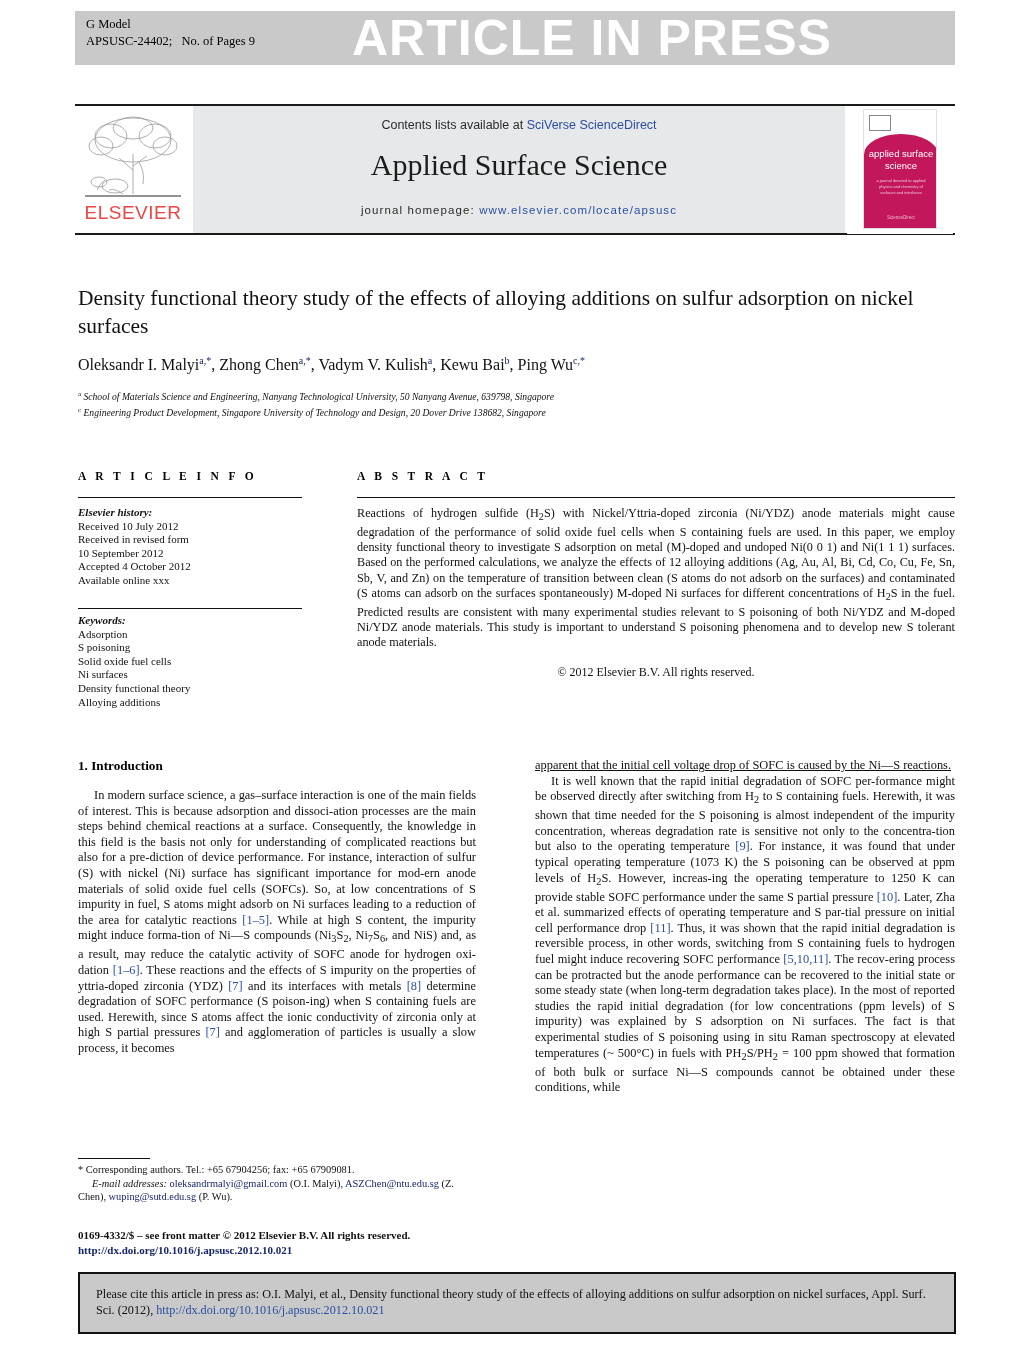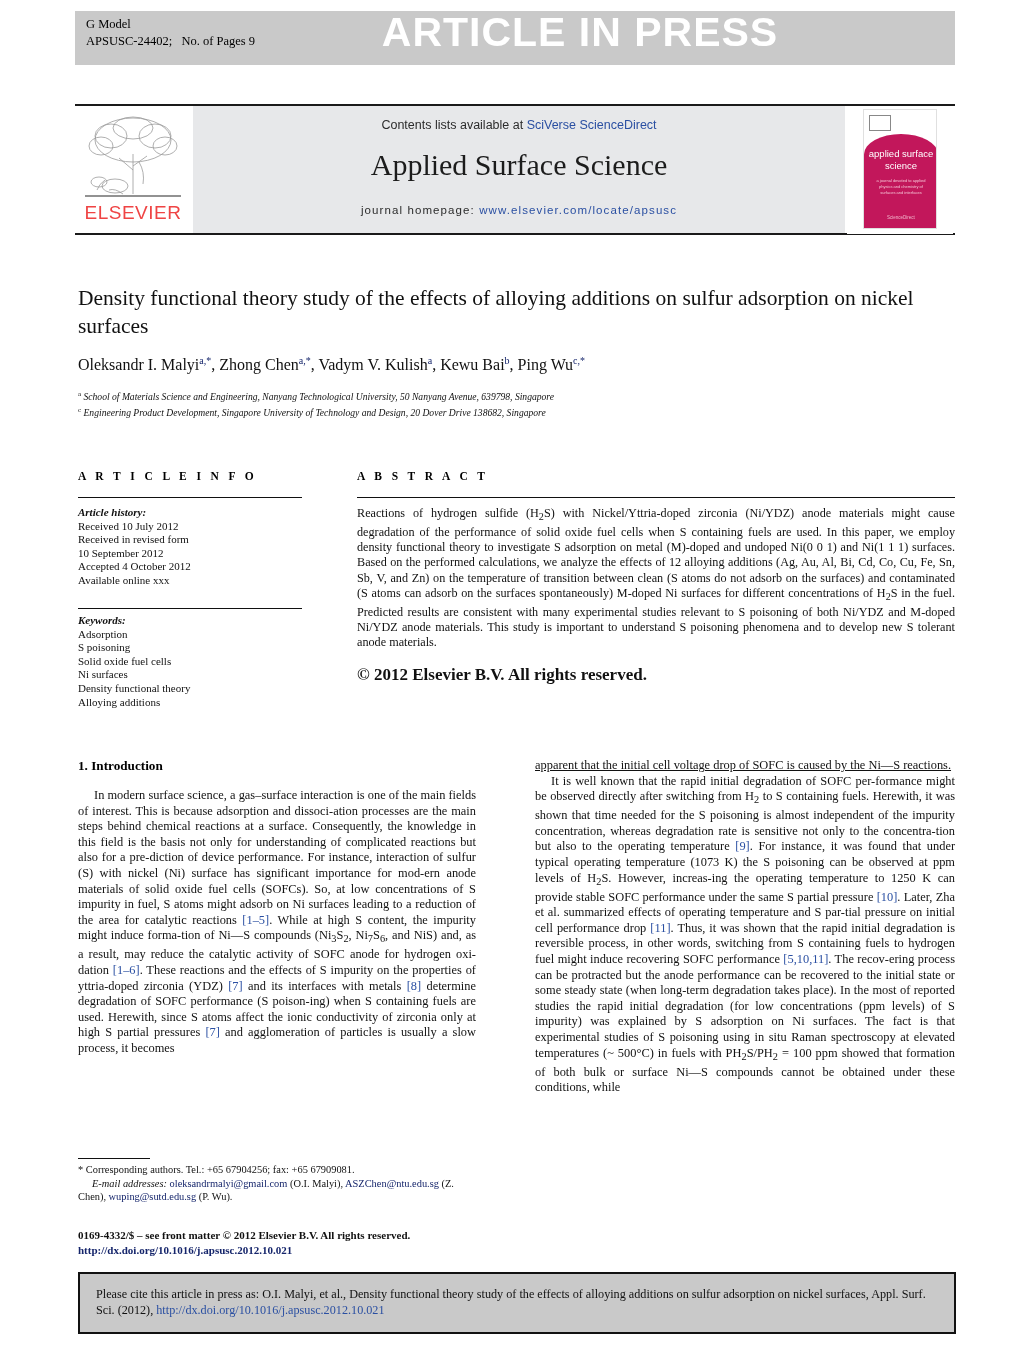--- a/index.html
+++ b/index.html
@@ -26,26 +26,26 @@
     position: absolute;
     left: 86px; top: 16px;
     font-family: "Liberation Serif", serif;
     font-size: 12.5px;
     line-height: 17px;
     color: #000;
   }
   .gmodel div { white-space: pre; }
   .aip {
     position: absolute;
-    left: 300px; top: 9px;
+    left: 312px; top: 9px;
     width: 560px;
     text-align: center;
     font-family: "Liberation Sans", sans-serif;
     font-weight: bold;
-    font-size: 41px;
+    font-size: 50px;
     letter-spacing: 1px;
     color: #ffffff;
   }
   .journal-line {
     position: absolute;
     left: 0; top: 70px;
     width: 1020px;
     text-align: center;
     font-family: "Liberation Serif", serif;
     font-weight: bold;
@@ -254,24 +254,24 @@
     font-family: "Liberation Serif", serif;
     font-size: 12.2px;
     line-height: 15.3px;
     text-align: justify;
     color: #111;
   }
   .copyright {
     position: absolute;
     left: 357px; top: 665px;
     width: 598px;
-    text-align: left;
-    font-family: "Liberation Serif", serif;
-    font-weight: bold;
-    font-size: 17px;
+    text-align: center;
+    font-family: "Liberation Serif", serif;
+    font-weight: normal;
+    font-size: 12px;
     color: #111;
   }
 
   
   .col-left {
     position: absolute;
     left: 78px; top: 758px;
     width: 398px;
   }
   .col-right {
@@ -407,21 +407,21 @@
   <div class="title">Density functional theory study of the effects of alloying additions on sulfur adsorption on nickel surfaces</div>
   <div class="authors">Oleksandr I. Malyi<sup>a,*</sup>, Zhong Chen<sup>a,*</sup>, Vadym V. Kulish<sup>a</sup>, Kewu Bai<sup>b</sup>, Ping Wu<sup>c,*</sup></div>
   <div class="affils">
       <div><sup>a</sup> School of Materials Science and Engineering, Nanyang Technological University, 50 Nanyang Avenue, 639798, Singapore</div>
       <div><sup>c</sup> Engineering Product Development, Singapore University of Technology and Design, 20 Dover Drive 138682, Singapore</div>
     </div>
 
   <div class="hdr-ai">A R T I C L E  I N F O</div>
   <div class="rule-ai"></div>
   <div class="hist">
-    <div class="lbl">Article history:</div>
+    <div class="lbl">Elsevier history:</div>
     <div>
         <div>Received 10 July 2012</div>
         <div>Received in revised form</div>
         <div>10 September 2012</div>
         <div>Accepted 4 October 2012</div>
         <div>Available online xxx</div>
       </div>
   </div>
   <div class="rule-kw"></div>
   <div class="kw">

